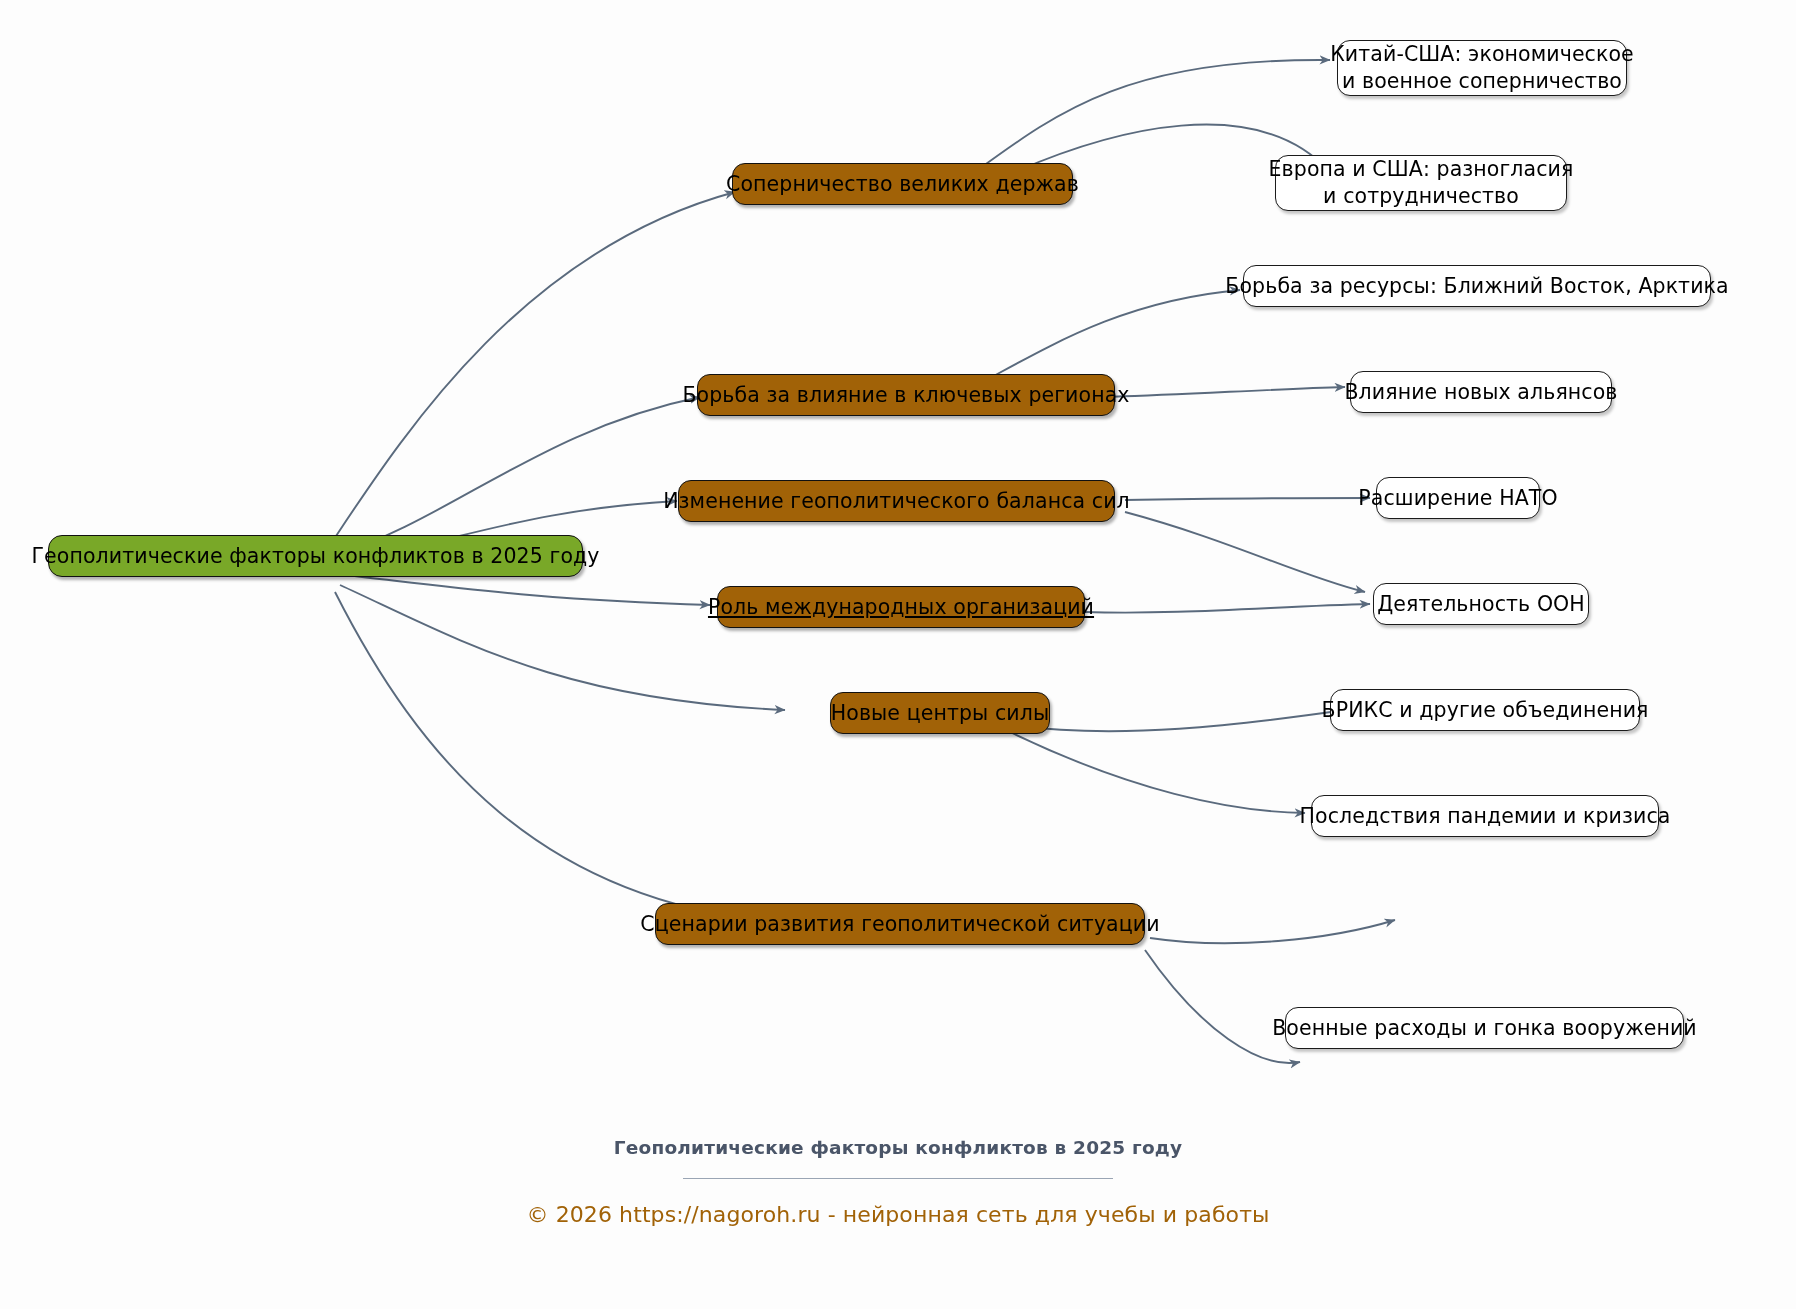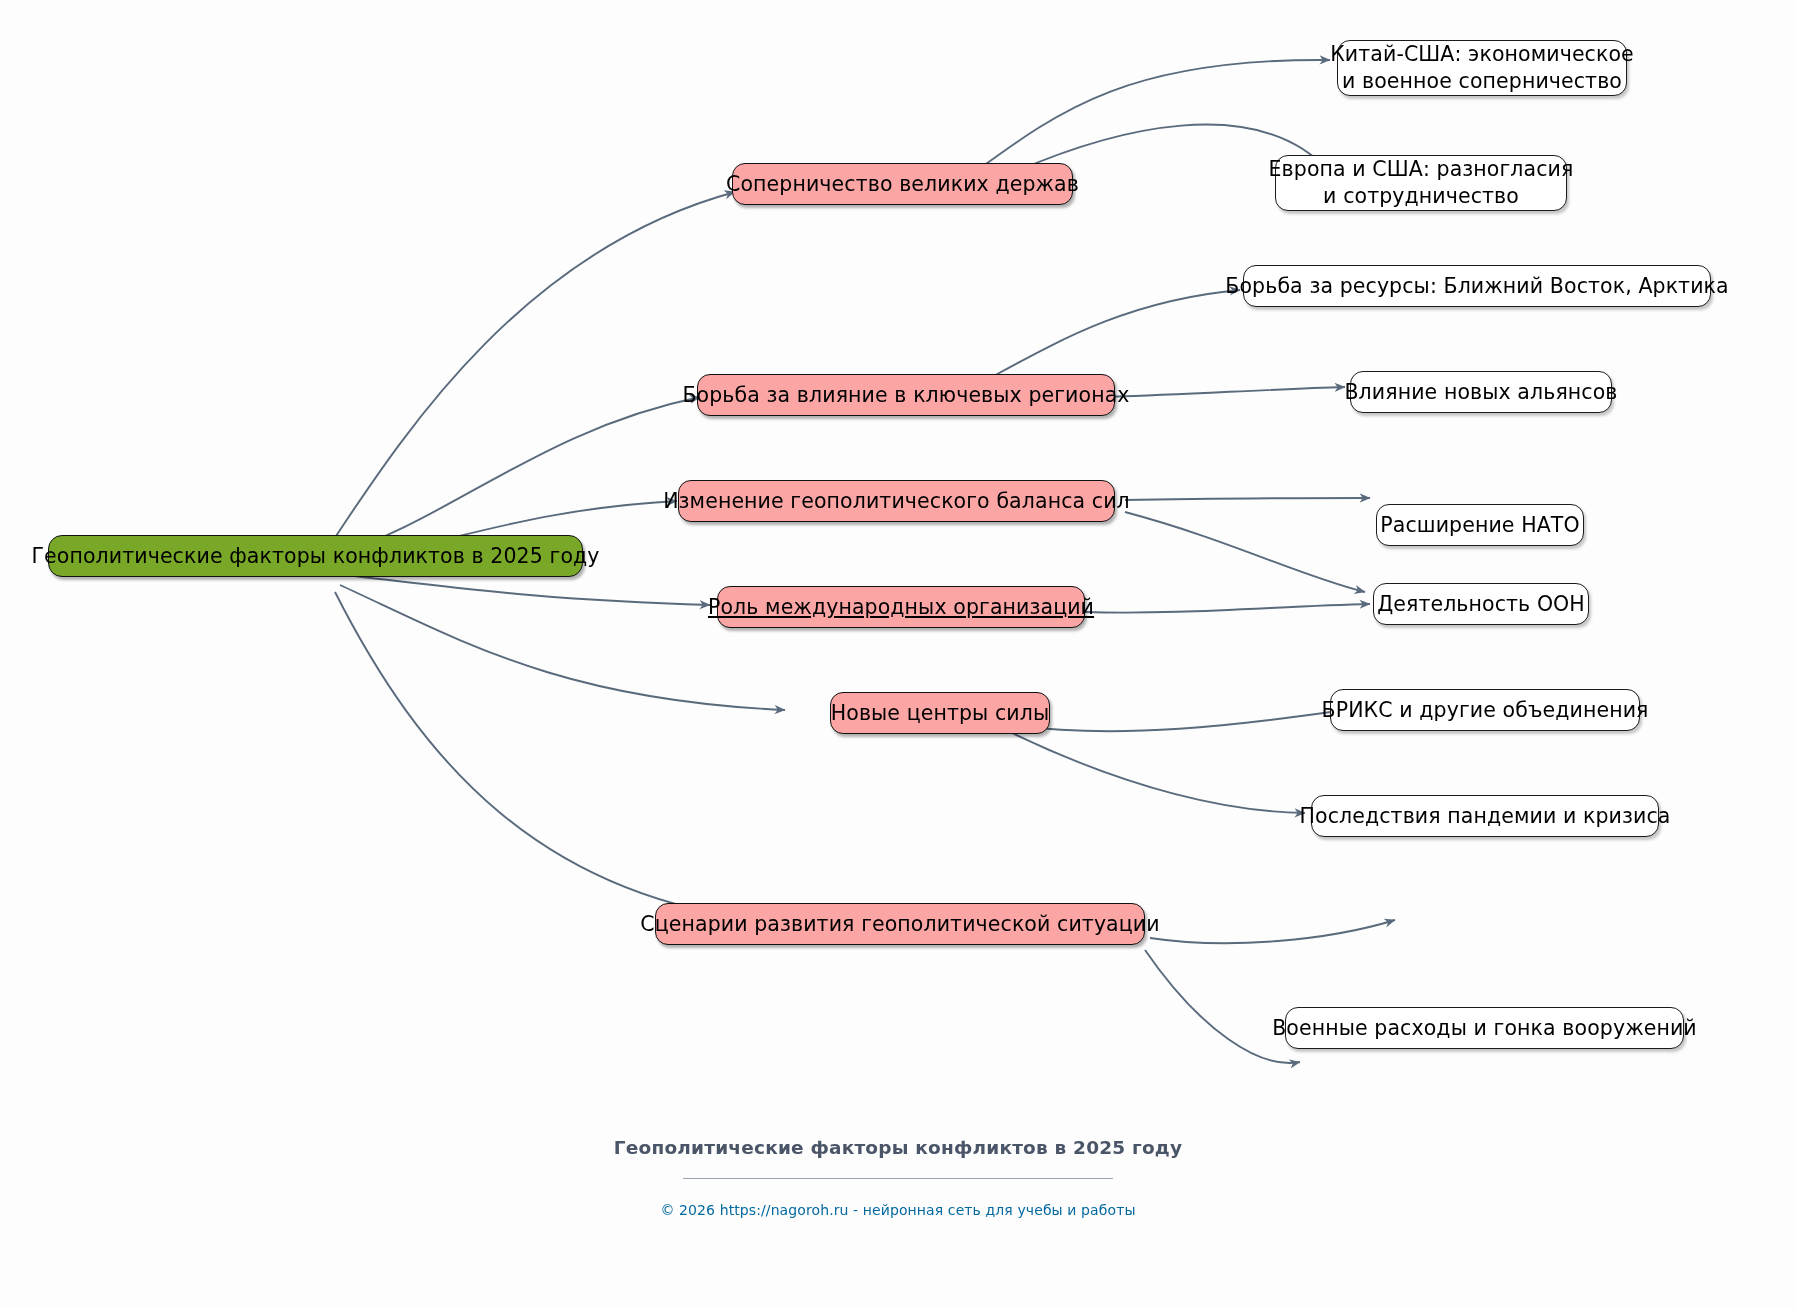--- a/index.html
+++ b/index.html
@@ -39,21 +39,21 @@
     color: #000000;
   }
   .node.root {
     background: #79a828;
     border: 1.6px solid #111111;
     border-radius: 14px;
     font-size: 20.5px;
     box-shadow: 2px 3px 3px rgba(0,0,0,0.30);
   }
   .node.branch {
-    background: #fca5a5;
+    background: #a16207;
     border: 1.6px solid #111111;
     border-radius: 13px;
     font-size: 20.5px;
     box-shadow: 2px 3px 3px rgba(0,0,0,0.30);
   }
   .node.leaf {
     background: #ffffff;
     border: 1.7px solid #1b1b1b;
     border-radius: 13px;
     font-size: 20.5px;
@@ -76,22 +76,22 @@
     letter-spacing: 0.2px;
   }
   #footer-rule {
     width: 430px;
     height: 1px;
     background: #9aa5b4;
     margin: 17px auto 0 auto;
   }
   #footer-copy {
     margin-top: 23px;
-    font-size: 14px;
-    color: #0369a1;
+    font-size: 22px;
+    color: #a16207;
     letter-spacing: 0.1px;
   }
 </style>
 </head>
 <body>
 
 <div id="stage">
 
   <svg id="edges" viewBox="0 0 1796 1309">
     <defs>
@@ -144,21 +144,21 @@
   <div class="node leaf two-line" style="left:1337px; top:40px; width:290px; height:56px;">Китай-США: экономическое
 и военное соперничество</div>
 
   <div class="node leaf two-line" style="left:1275px; top:155px; width:292px; height:56px;">Европа и США: разногласия
 и сотрудничество</div>
 
   <div class="node leaf" style="left:1243px; top:265px; width:468px; height:42px;">Борьба за ресурсы: Ближний Восток, Арктика</div>
 
   <div class="node leaf" style="left:1350px; top:371px; width:262px; height:42px;">Влияние новых альянсов</div>
 
-  <div class="node leaf" style="left:1376px; top:504px; width:208px; height:42px;">Расширение НАТО</div>
+  <div class="node leaf" style="left:1376px; top:477px; width:164px; height:42px;">Расширение НАТО</div>
 
   <div class="node leaf" style="left:1373px; top:583px; width:216px; height:42px;">Деятельность ООН</div>
 
   <div class="node leaf" style="left:1330px; top:689px; width:310px; height:42px;">БРИКС и другие объединения</div>
 
   <div class="node leaf" style="left:1311px; top:795px; width:348px; height:42px;">Последствия пандемии и кризиса</div>
 
 
   <div class="node leaf" style="left:1285px; top:1007px; width:399px; height:42px;">Военные расходы и гонка вооружений</div>
 

